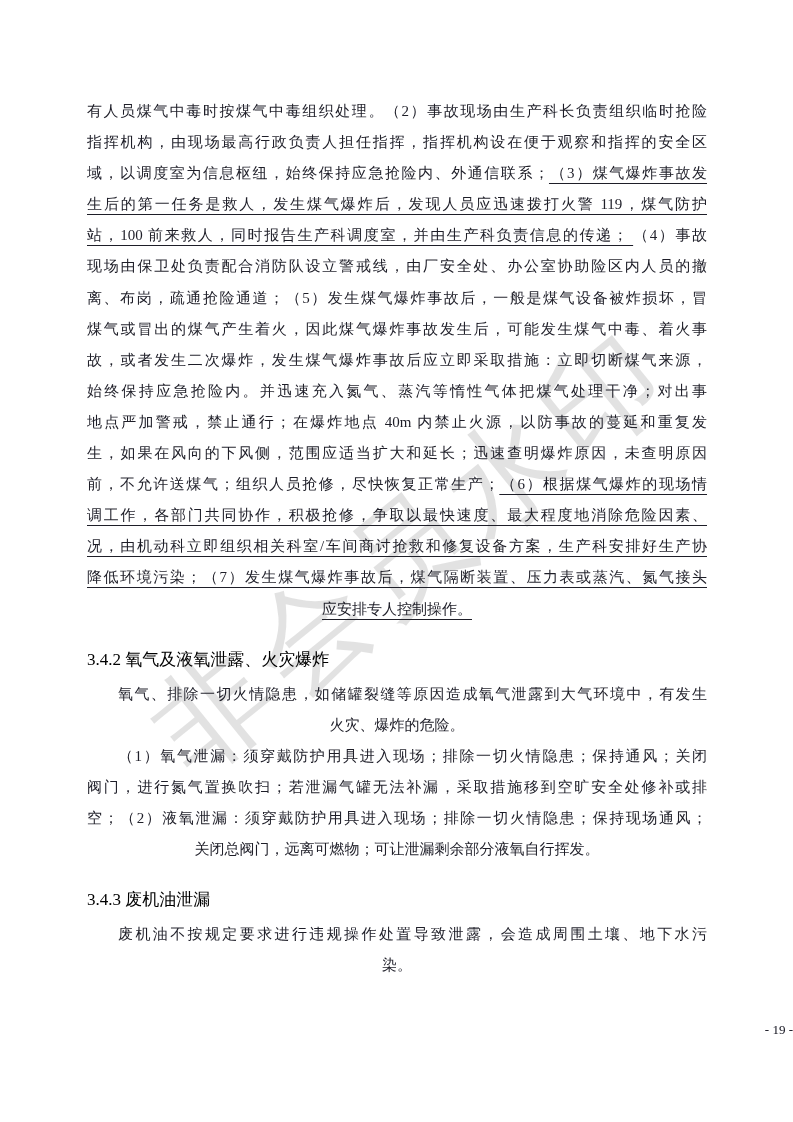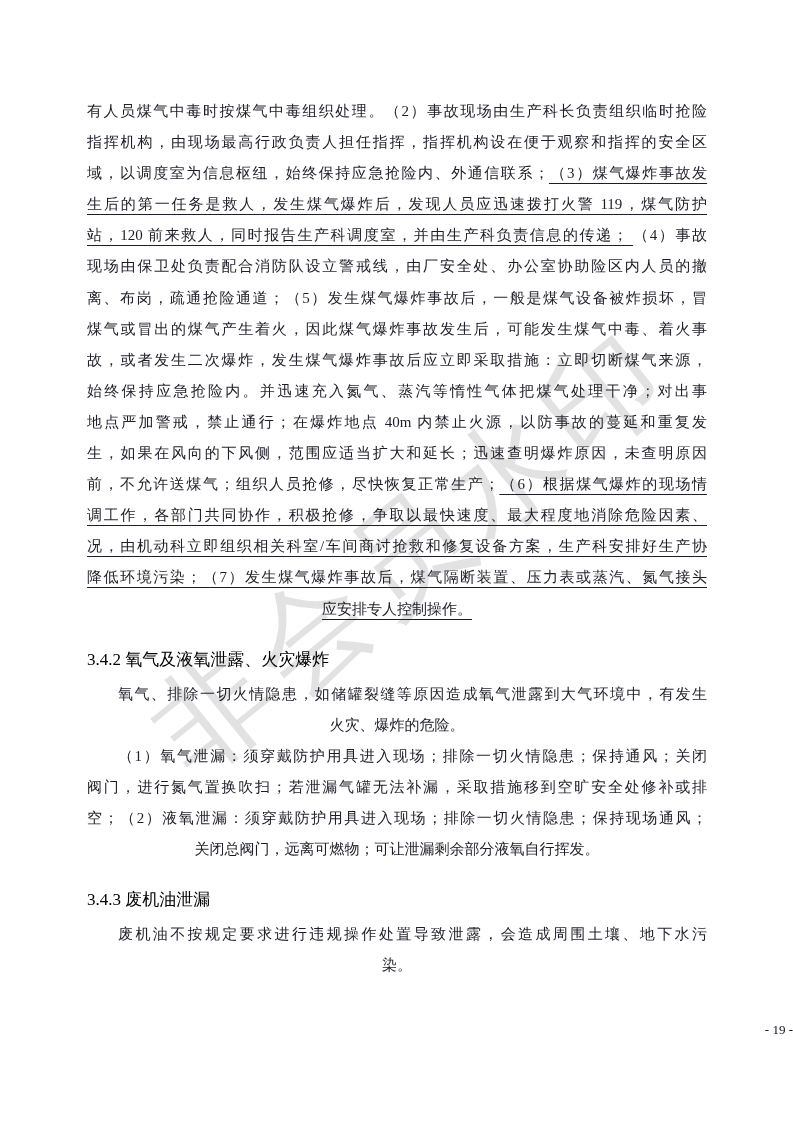--- a/index.html
+++ b/index.html
@@ -77,21 +77,21 @@
 </head>
 <body>
 
 <div class="page">
   <div class="watermark">非会员水印</div>
   <main class="content">
       <div class="line justify"><span>有人员煤气中毒时按煤气中毒组织处理。（2）事故现场由生产科长负责组织临时抢险</span></div>
       <div class="line justify"><span>指挥机构，由现场最高行政负责人担任指挥，指挥机构设在便于观察和指挥的安全区</span></div>
       <div class="line justify"><span>域，以调度室为信息枢纽，始终保持应急抢险内、外通信联系；</span><span class="u">（3）煤气爆炸事故发</span></div>
       <div class="line justify"><span class="u">生后的第一任务是救人，发生煤气爆炸后，发现人员应迅速拨打火警 119，煤气防护</span></div>
-      <div class="line justify"><span class="u">站，120 前来救人，同时报告生产科调度室，并由生产科负责信息的传递； </span><span>（4）事故</span></div>
+      <div class="line justify"><span class="u">站，100 前来救人，同时报告生产科调度室，并由生产科负责信息的传递； </span><span>（4）事故</span></div>
       <div class="line justify"><span>现场由保卫处负责配合消防队设立警戒线，由厂安全处、办公室协助险区内人员的撤</span></div>
       <div class="line justify"><span>离、布岗，疏通抢险通道；（5）发生煤气爆炸事故后，一般是煤气设备被炸损坏，冒</span></div>
       <div class="line justify"><span>煤气或冒出的煤气产生着火，因此煤气爆炸事故发生后，可能发生煤气中毒、着火事</span></div>
       <div class="line justify"><span>故，或者发生二次爆炸，发生煤气爆炸事故后应立即采取措施：立即切断煤气来源，</span></div>
       <div class="line justify"><span>始终保持应急抢险内。并迅速充入氮气、蒸汽等惰性气体把煤气处理干净；对出事</span></div>
       <div class="line justify"><span>地点严加警戒，禁止通行；在爆炸地点 40m 内禁止火源，以防事故的蔓延和重复发</span></div>
       <div class="line justify"><span>生，如果在风向的下风侧，范围应适当扩大和延长；迅速查明爆炸原因，未查明原因</span></div>
       <div class="line justify"><span>前，不允许送煤气；组织人员抢修，尽快恢复正常生产；</span><span class="u">（6）根据煤气爆炸的现场情</span></div>
       <div class="line justify"><span class="u">调工作，各部门共同协作，积极抢修，争取以最快速度、最大程度地消除危险因素、</span></div>
       <div class="line justify"><span class="u">况，由机动科立即组织相关科室/车间商讨抢救和修复设备方案，生产科安排好生产协</span></div>

